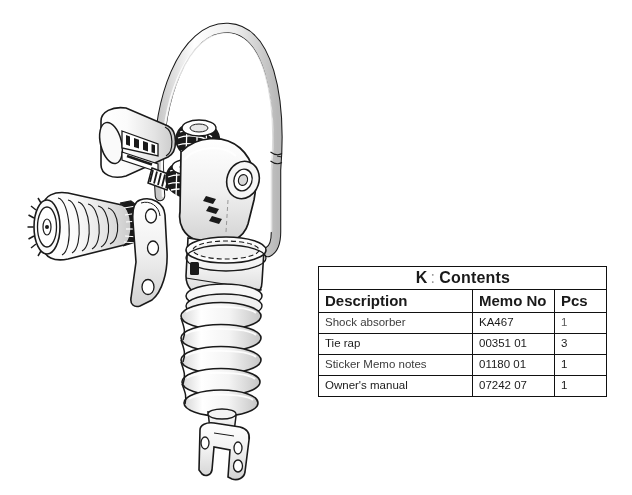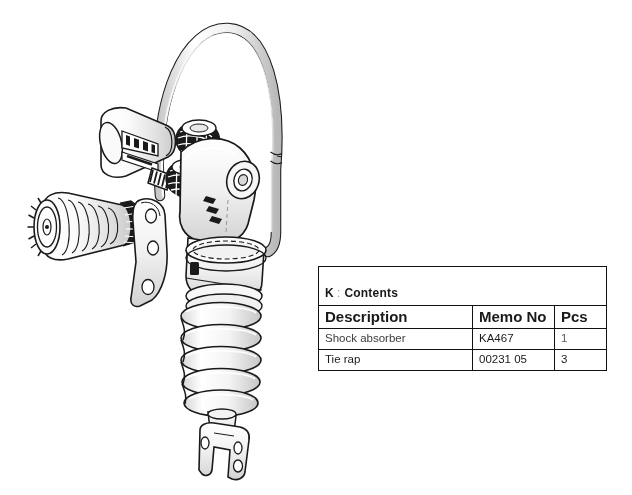--- a/index.html
+++ b/index.html
@@ -47,24 +47,25 @@
     text-align: left;
     vertical-align: middle;
     font-weight: normal;
     box-sizing: border-box;
     overflow: hidden;
     white-space: nowrap;
   }
   
   tr.title-row td {
     font-weight: bold;
-    font-size: 12px;
-    padding-top: 19px;
+    font-size: 16px;
+    padding-top: 3px;
     padding-bottom: 4px;
     letter-spacing: 0.2px;
+    text-align: center;
   }
   .title-k {
     display: inline-block;
     margin-right: 3px;
   }
   .title-dot {
     display: inline-block;
     color: #9a9a9a;
     margin-right: 4px;
     font-weight: normal;
@@ -336,18 +337,28 @@
         <td>Pcs</td>
       </tr>
 
       <tr class="data-row">
         <td class="ink-faded">Shock absorber</td>
         <td>KA467</td>
         <td class="ink-light">1</td>
       </tr>
       <tr class="data-row">
         <td>Tie rap</td>
-        <td>00231 05</td>
+        <td>00351 01</td>
         <td>3</td>
+      </tr>
+      <tr class="data-row">
+        <td class="ink-faded">Sticker Memo notes</td>
+        <td>01180 01</td>
+        <td>1</td>
+      </tr>
+      <tr class="data-row">
+        <td>Owner's manual</td>
+        <td>07242 07</td>
+        <td>1</td>
       </tr>
     </tbody>
   </table>
 </div>
 
 </body></html>

